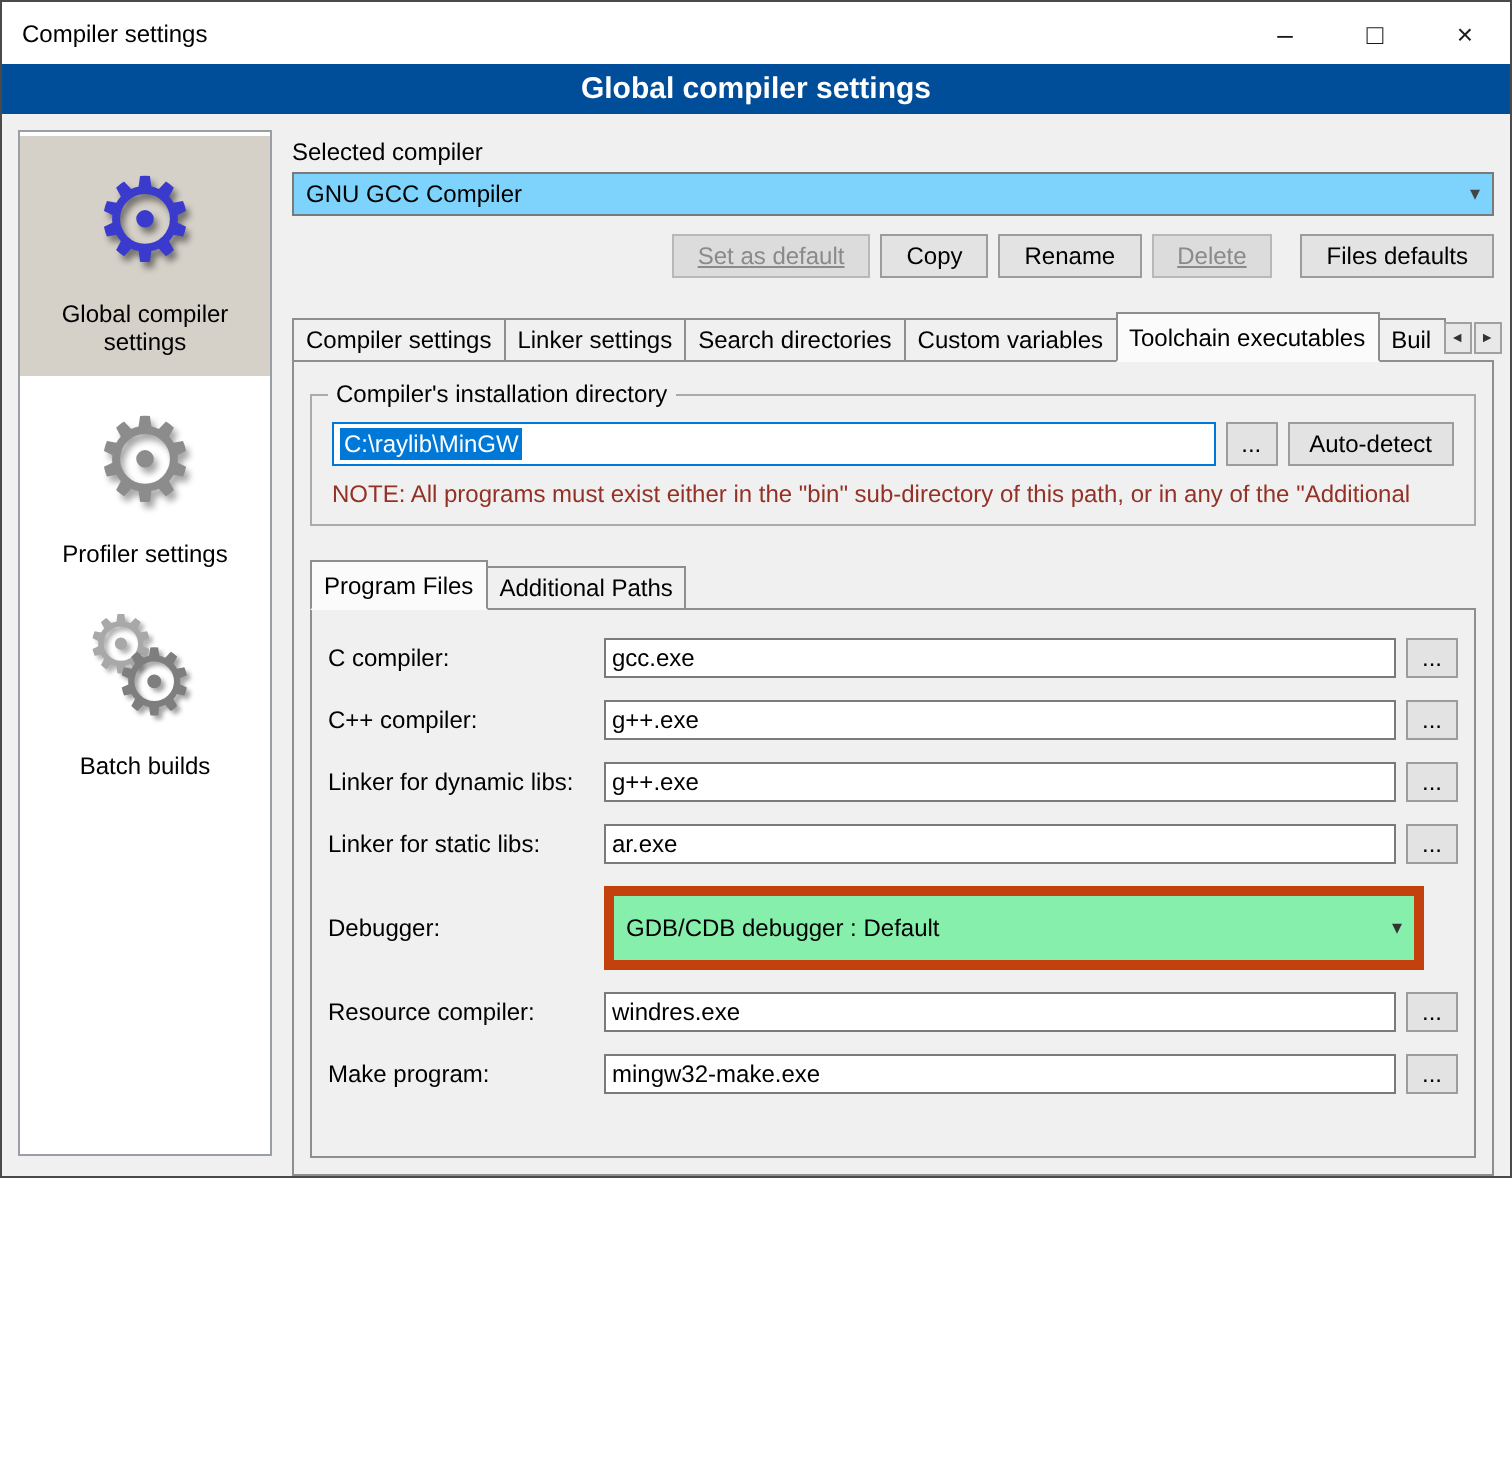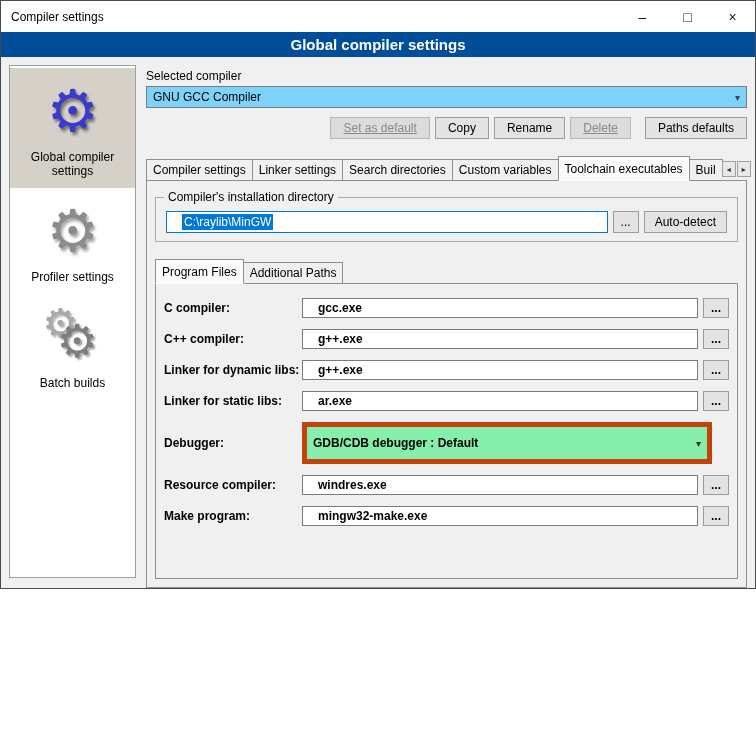--- a/index.html
+++ b/index.html
@@ -47,29 +47,29 @@
   .tab{border:1px solid #8E8E8E;background:#F0F0F0;font-size:12px;padding:3px 6px;white-space:nowrap;position:relative;top:1px;margin-right:-1px;cursor:default;}
   .tab.active{background:#FBFBFB;border-bottom-color:#FBFBFB;padding-top:5px;padding-bottom:4px;z-index:3;}
   .tab-arrows{margin-left:auto;display:flex;gap:1px;padding-bottom:3px;position:relative;z-index:4;background:#F0F0F0;}
   .arrow-btn{width:14px;height:16px;border:1px solid #A0A0A0;background:#E8E8E8;font-size:7px;display:flex;align-items:center;justify-content:center;color:#333;}
 
   .tabpage{flex:1;border:1px solid #8E8E8E;background:#F0F0F0;padding:12px 8px 8px;display:flex;flex-direction:column;min-height:0;}
 
   .groupbox{border:1px solid #ABABAB;position:relative;padding:13px 10px 8px;margin-top:4px;}
   .groupbox .legend{position:absolute;top:-8px;left:8px;background:#F0F0F0;padding:0 4px;font-size:12px;}
   .dir-row{display:flex;gap:5px;align-items:center;}
-  .textbox{height:22px;background:#fff;border:1px solid #7A7A7A;display:flex;align-items:center;font-size:12px;padding:0 15px;flex:1;min-width:0;overflow:hidden;white-space:nowrap;}
+  .textbox{height:22px;background:#fff;border:1px solid #7A7A7A;display:flex;align-items:center;font-size:12px;padding:0 3px;flex:1;min-width:0;overflow:hidden;white-space:nowrap;}
   .textbox.focused{border-color:var(--selection_bg);}
   .selected-text{background:var(--selection_bg);color:#fff;padding:1px 2px;}
   .browse{width:26px;flex:0 0 auto;padding:0;}
   .autodetect{flex:0 0 auto;padding:0 10px;}
   .note{margin-top:7px;font-size:12px;color:var(--note_text);white-space:nowrap;overflow:hidden;}
 
   .subtabbar{display:flex;align-items:flex-end;margin-top:16px;}
-  .subpanel{flex:1;border:1px solid #8E8E8E;background:#F0F0F0;padding:14px 8px 8px;min-height:0;overflow:hidden;font-weight:bold;}
+  .subpanel{flex:1;border:1px solid #8E8E8E;background:#F0F0F0;padding:14px 8px 8px;min-height:0;overflow:hidden;}
 
   .frow{display:flex;align-items:center;margin-bottom:11px;}
   .frow .flabel{width:138px;flex:0 0 auto;font-size:12px;}
   .frow .textbox{height:20px;}
   .frow .browse{height:20px;margin-left:5px;}
   .dropdown{height:22px;flex:1;background:#86efac;border:5px solid #c2410c;display:flex;align-items:center;font-size:12px;padding:16px 6px;margin-right:17px;}
   .dropdown .chev{margin-left:auto;font-size:10px;color:#333;}
 
   .footer{height:40px;display:flex;justify-content:flex-end;align-items:flex-start;gap:14px;padding:9px 14px 0;flex:0 0 auto;}
   .footer .btn{width:70px;}
@@ -117,21 +117,21 @@
       <div class="combo">
         <span>GNU GCC Compiler</span>
         <span class="chev">▾</span>
       </div>
 
       <div class="btnrow">
         <div class="btn disabled">Set as default</div>
         <div class="btn">Copy</div>
         <div class="btn">Rename</div>
         <div class="btn disabled">Delete</div>
-        <div class="btn spaced">Paths defaults</div>
+        <div class="btn spaced">Files defaults</div>
       </div>
 
       <div class="tabbar">
         <div class="tab">Compiler settings</div>
         <div class="tab">Linker settings</div>
         <div class="tab">Search directories</div>
         <div class="tab">Custom variables</div>
         <div class="tab active">Toolchain executables</div>
         <div class="tab">Buil</div>
         <div class="tab-arrows">
@@ -144,20 +144,21 @@
 
         <div class="groupbox">
           <span class="legend">Compiler's installation directory</span>
           <div class="dir-row">
             <div class="textbox focused">
               <span class="selected-text">C:\raylib\MinGW</span>
             </div>
             <div class="btn browse">...</div>
             <div class="btn autodetect">Auto-detect</div>
           </div>
+          <div class="note">NOTE: All programs must exist either in the "bin" sub-directory of this path, or in any of the "Additional</div>
         </div>
 
         <div class="subtabbar">
           <div class="tab active">Program Files</div>
           <div class="tab">Additional Paths</div>
         </div>
 
         <div class="subpanel">
 
           <div class="frow">

